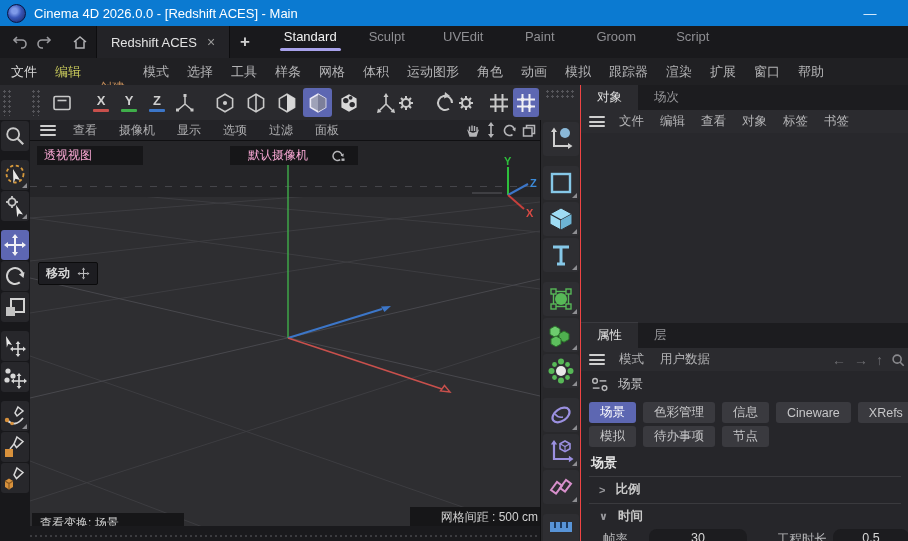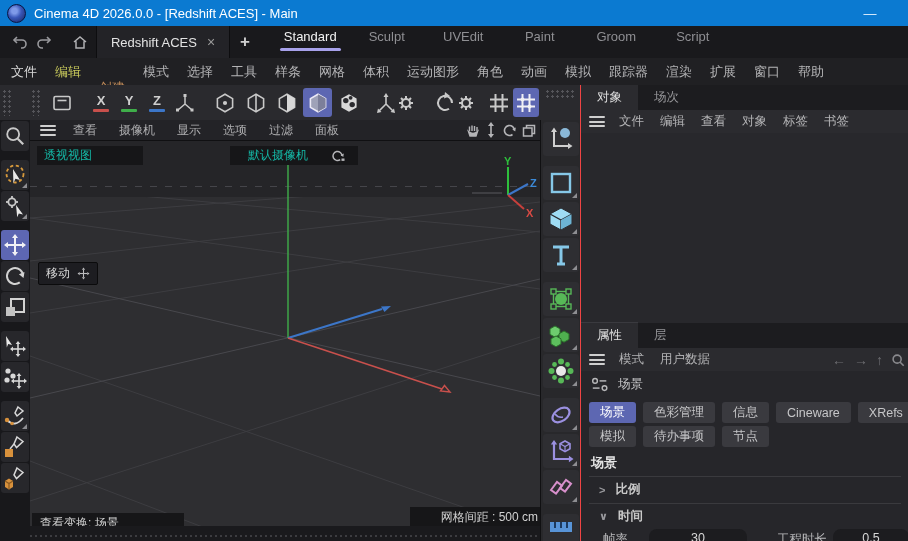--- a/index.html
+++ b/index.html
@@ -52,22 +52,22 @@
 
   
   .viewport{left:30px;top:120px;width:510px;height:421px;background:#2e2e31;}
   .vmenu{position:absolute;left:0;top:0;width:510px;height:20px;background:#232327;display:flex;align-items:center;}
   .vm-item{font-size:12px;color:#aeaeb0;padding:0 11px;}
   .vm-icons{position:absolute;right:4px;top:0;height:20px;display:flex;align-items:center;gap:5px;}
   .canvas{position:absolute;left:0;top:20px;width:510px;height:386px;overflow:hidden;background:#2e2e31;border-top:1px solid #101012;}
   .topband{position:absolute;left:0;top:0;width:510px;height:56px;background:#252528;}
   .dashline{position:absolute;left:0;top:45px;width:510px;height:1px;
       background:repeating-linear-gradient(90deg,#45454a 0 7px,transparent 7px 15px);}
-  .vlabel{position:absolute;height:19px;background:#161618;color:#14b8a6;font-size:12px;display:flex;align-items:center;padding:0 7px;}
-  .tooltip-move{position:absolute;left:8px;top:121px;height:21px;background:#1d1d21;border:1px solid #0b0b0c;border-radius:2px;display:flex;align-items:center;gap:7px;padding:0 7px;color:#d6d6d6;font-size:12px;}
+  .vlabel{position:absolute;height:19px;background:#161618;color:#f9a8d4;font-size:12px;display:flex;align-items:center;padding:0 7px;}
+  .tooltip-move{position:absolute;left:8px;top:121px;height:21px;background:#1d1d21;border:1px solid #0b0b0c;border-radius:2px;display:flex;align-items:center;gap:7px;padding:0 7px;color:#d6d6d6;font-size:12px;font-weight:bold;}
   .vstatus{position:absolute;height:20px;background:#161618;color:#d2d2d2;font-size:12px;display:flex;align-items:center;padding:0 8px;}
   .vbottom{position:absolute;left:0;top:406px;width:510px;height:15px;background:#1a1a1d;}
   .vdots{position:absolute;left:0;top:9px;width:510px;height:2px;
       background:repeating-linear-gradient(90deg,#3c3c40 0 2px,transparent 2px 5px);}
 
   
   .rightpal{left:540px;top:120px;width:40px;height:421px;background:#28282b;overflow:hidden;border-left:1px solid #101012;}
   .rp-cell{width:36px;height:34px;margin:2px;border-radius:3px;background:#2e2e32;display:flex;align-items:center;justify-content:center;position:relative;}
   .rp-gap{height:6px;}
 

